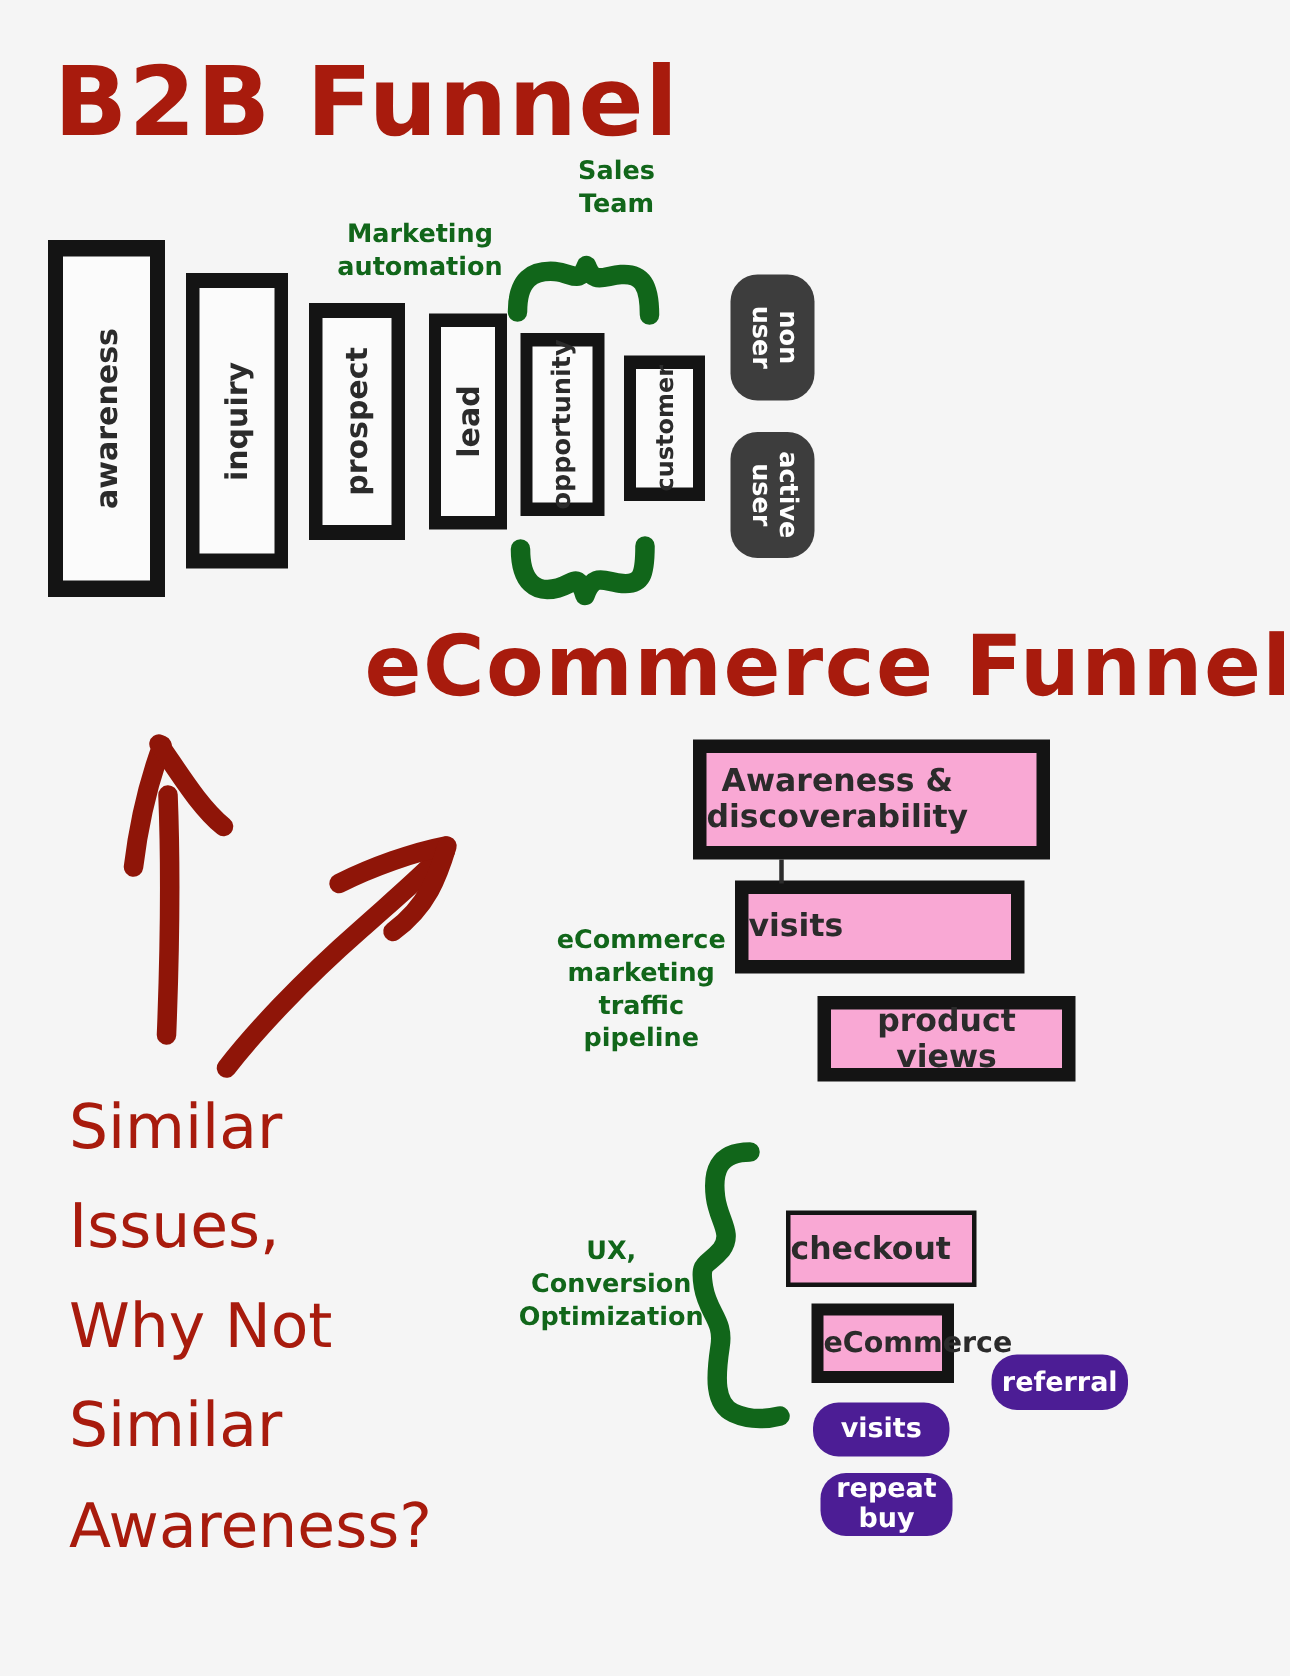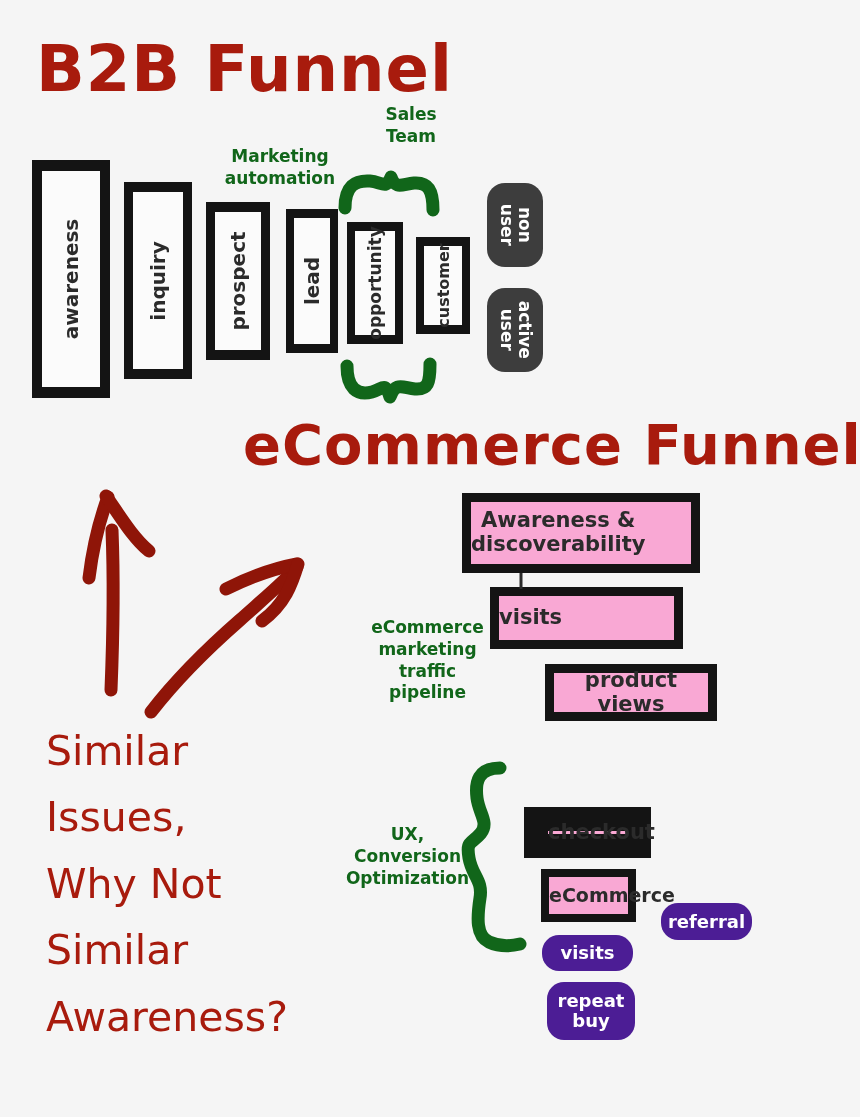--- a/index.html
+++ b/index.html
@@ -246,41 +246,41 @@
     </div>
   </div>
 
   <div class="hbox" style="left:502px; top:664px; width:172px; height:57px; padding:9px;margin-left:43px;">
     <div class="inner">
       <span class="hlabel">product views</span>
     </div>
   </div>
 
 
-  <div class="hbox" style="left:524px; top:807px; width:127px; height:51px; padding:24px;">
+  <div class="hbox" style="left:524px; top:807px; width:127px; height:51px; padding:3px;">
     <div class="inner">
       <span class="hlabel">checkout</span>
     </div>
   </div>
 
   <div class="hbox" style="left:541px; top:869px; width:95px; height:53px; padding:8px;">
     <div class="inner">
       <span class="hlabel" style="font-size:19px;">eCommerce</span>
     </div>
   </div>
 
   <div class="hpill" style="left:661px; top:903px; width:91px; height:37px;">
     <span class="hlabel">referral</span>
   </div>
 
   <div class="hpill" style="left:542px; top:935px; width:91px; height:36px;">
     <span class="hlabel">visits</span>
   </div>
 
-  <div class="hpill" style="left:547px; top:982px; width:88px; height:58px;">
+  <div class="hpill" style="left:547px; top:982px; width:88px; height:42px;">
     <span class="hlabel" style="white-space:pre-line;">repeat
 buy</span>
   </div>
 
   <div class="glabel" id="lbl-ecom-pipeline">eCommerce
 marketing
 traffic
 pipeline</div>
 
   <div class="glabel" id="lbl-ux-conversion">UX,

